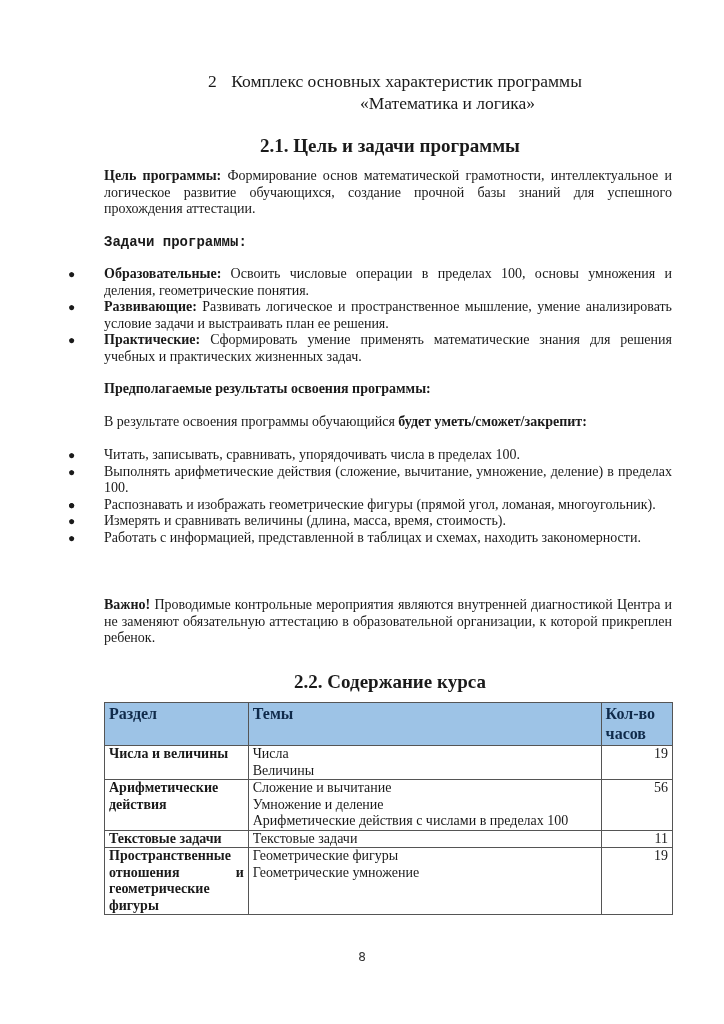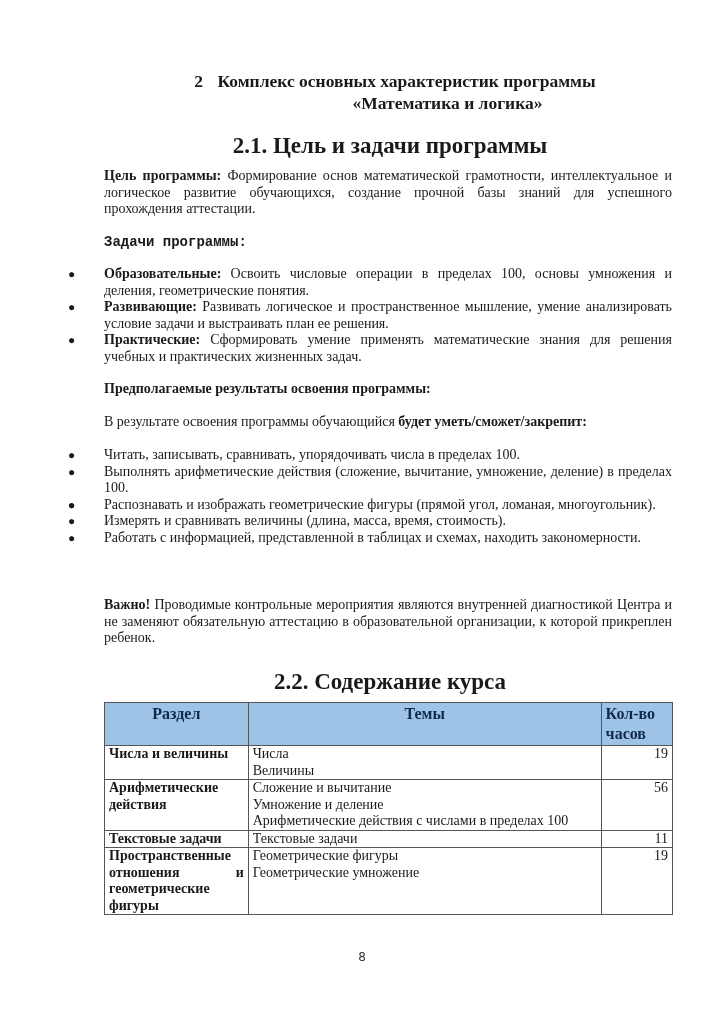--- a/index.html
+++ b/index.html
@@ -18,34 +18,34 @@
     .page {
       position: absolute;
       left: 0; top: 0;
       width: 724px; height: 1024px;
     }
     .h1 {
       position: absolute;
       left: 100px;
       width: 580px;
       top: 70px;
-      font-weight: bold;
+      font-weight: normal;
       font-size: 17.5px;
       line-height: 22px;
       text-align: center;
     }
     .h1 .line1 { display: block; padding-left: 10px; }
     .h1 .num { margin-right: 10px; }
     .h1 .line2 { display: block; padding-left: 115px; text-align: center; }
     .h2 {
       position: absolute;
       left: 100px;
       width: 580px;
       font-weight: bold;
-      font-size: 23px;
+      font-size: 19px;
       text-align: center;
       line-height: 22px;
     }
     .para {
       position: absolute;
       left: 104px;
       width: 568px;
       font-size: 14px;
       line-height: 16.5px;
       text-align: justify;
@@ -94,21 +94,21 @@
       border: 1px solid #555;
       vertical-align: top;
       padding: 0 4px;
     }
     table.course th {
       background: #9dc3e6;
       color: #0f2a4a;
       font-weight: bold;
       font-size: 16px;
       line-height: 20px;
-      text-align: center;
+      text-align: left;
       padding: 1px 4px;
     }
     table.course th.hours { text-align: left; }
     table.course td.section {
       font-weight: bold;
       width: 134px;
       text-align: justify;
       margin-top: 30px;
     }
     table.course td.topics { width: 342px; }

